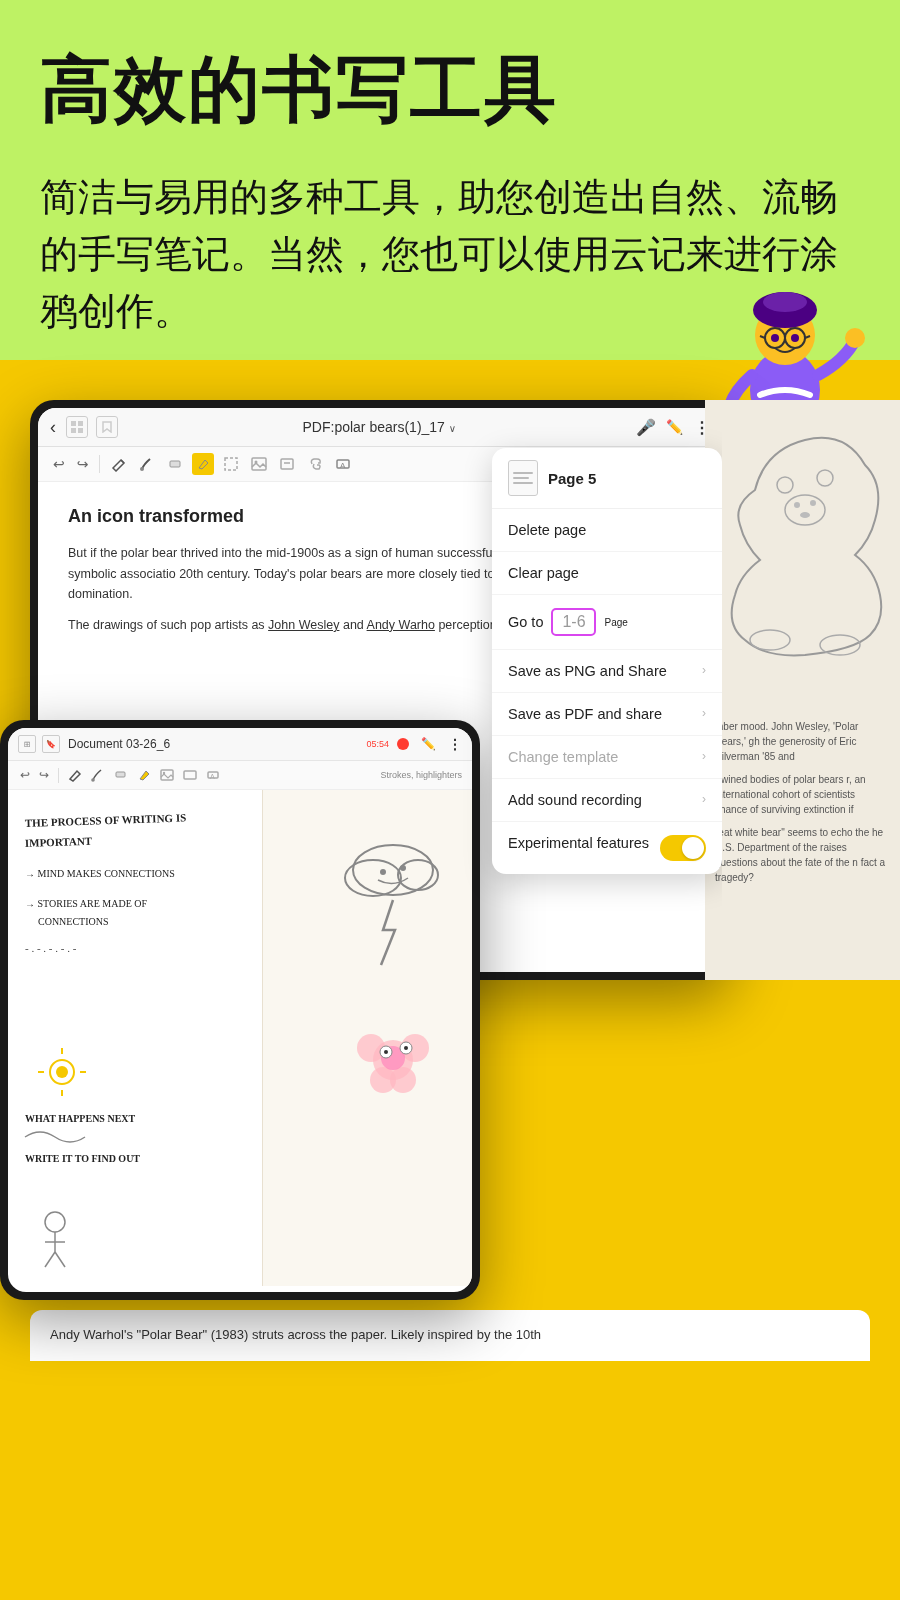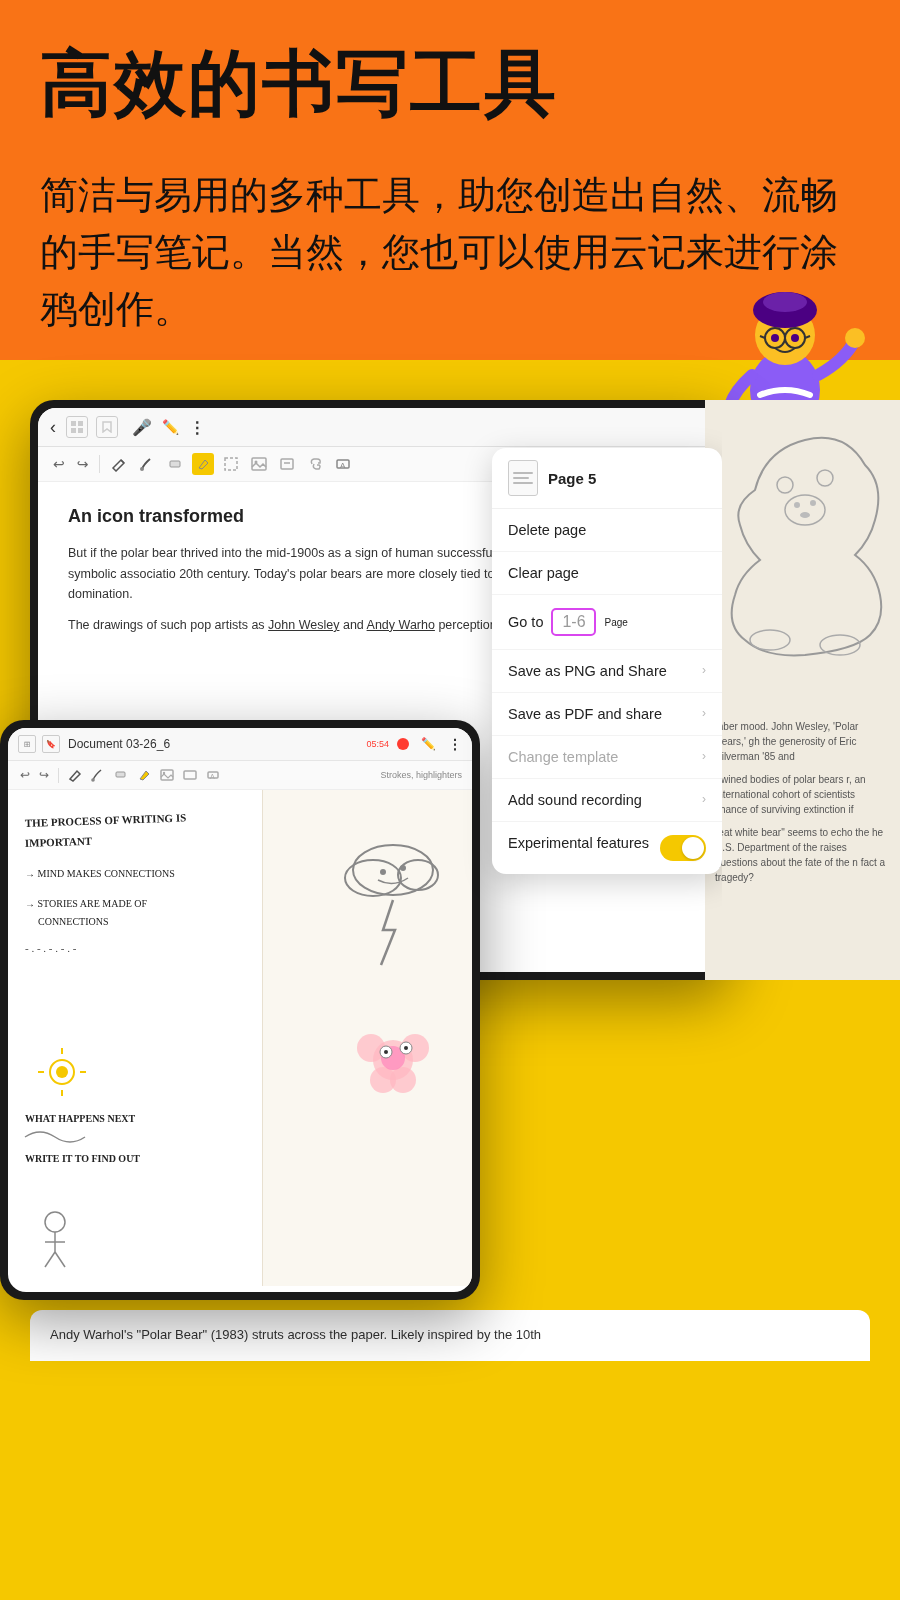--- a/index.html
+++ b/index.html
@@ -6,24 +6,23 @@
     body {
       width: 900px;
       min-height: 1600px;
       background: #F5C800;
       font-family: -apple-system, 'PingFang SC', 'Helvetica Neue', sans-serif;
       overflow-x: hidden;
     }
 
     
     .hero-section {
-      background: #f97316;
+      background: #bef264;
       padding: 50px 40px 20px 40px;
       position: relative;
-      font-family: Liberation Mono, monospace;
     }
 
     .hero-title {
       font-size: 72px;
       font-weight: 900;
       color: #111;
       letter-spacing: 2px;
       line-height: 1.1;
       margin-bottom: 40px;
     }
@@ -508,20 +507,24 @@
                 <rect x="0" y="7" width="5" height="5" fill="#ccc"></rect>
                 <rect x="7" y="7" width="5" height="5" fill="#ccc"></rect>
               </svg>
           </div>
           <div class="tablet-icon-box">
             <svg width="10" height="12" viewBox="0 0 10 12">
                 <path d="M1 1h8v10l-4-3-4 3V1z" stroke="#ccc" stroke-width="1.5" fill="none"></path>
               </svg>
           </div>
         </div>
+        <span class="tablet-title">
+          <span>PDF:polar bears(1)_17</span>
+          <span class="tablet-title-arrow">∨</span>
+        </span>
         <span class="tablet-mic">🎤</span>
         <span class="tablet-pen">✏️</span>
         <span class="tablet-dots">⋮</span>
       </div>
 
       <div class="tablet-toolbar">
         <span class="toolbar-btn">↩</span>
         <span class="toolbar-btn">↪</span>
         <div class="toolbar-divider"></div>
         <div class="toolbar-icon">

